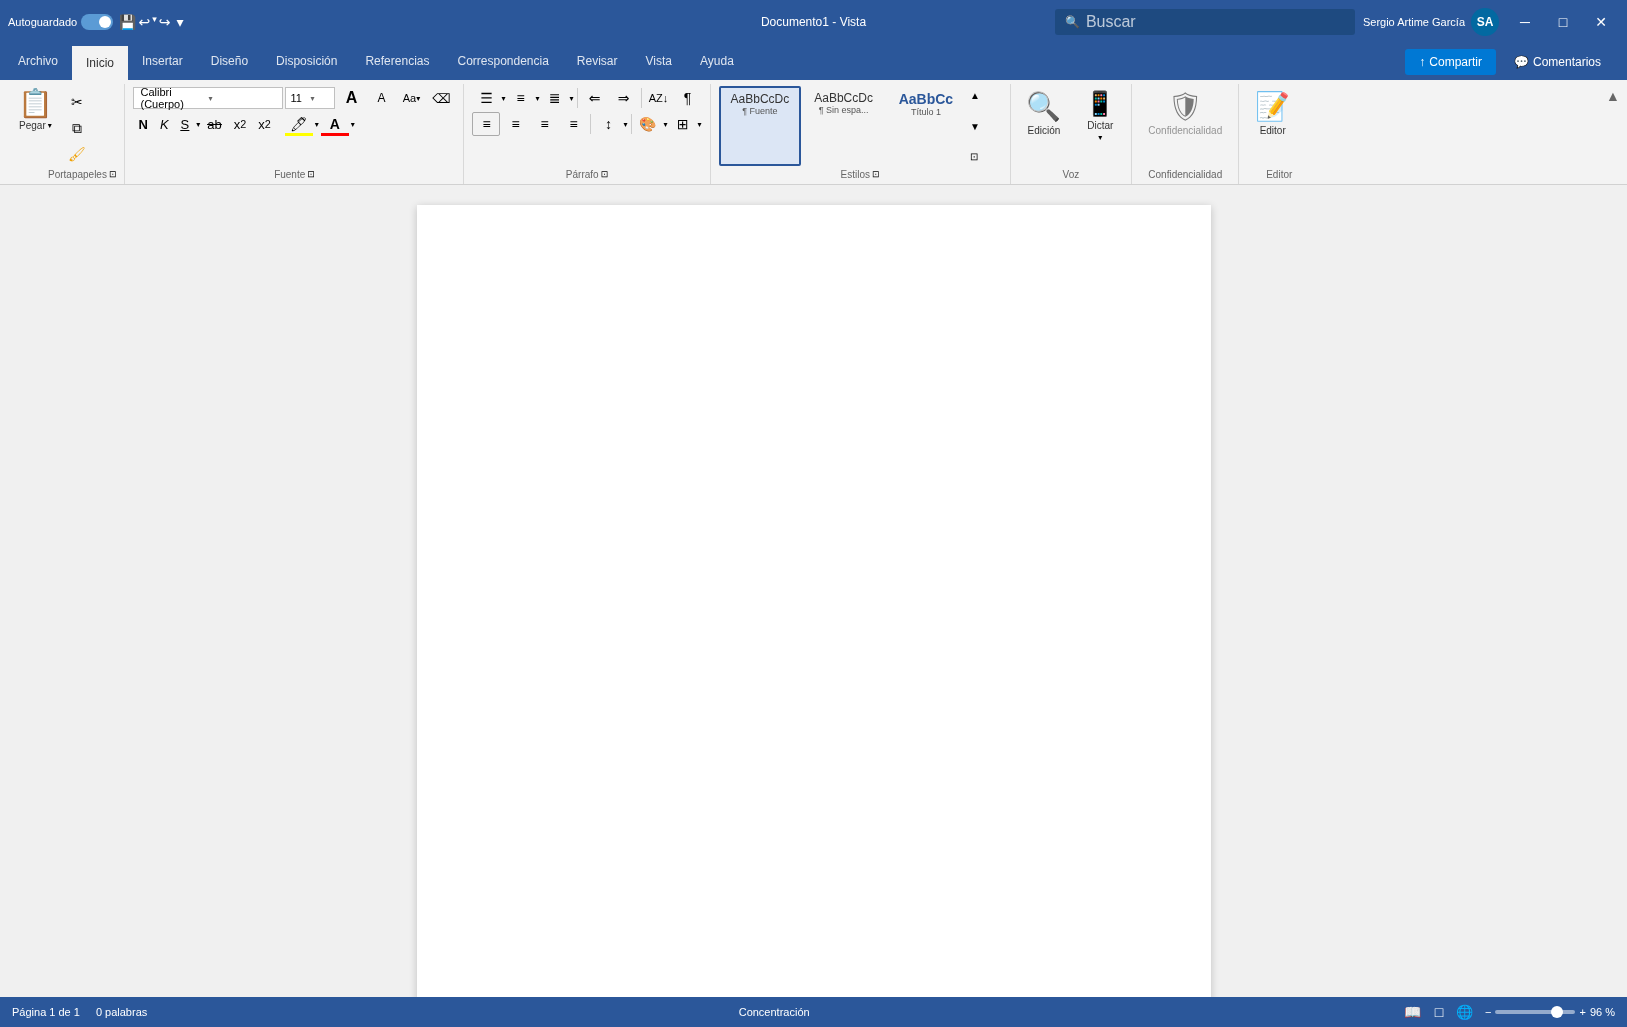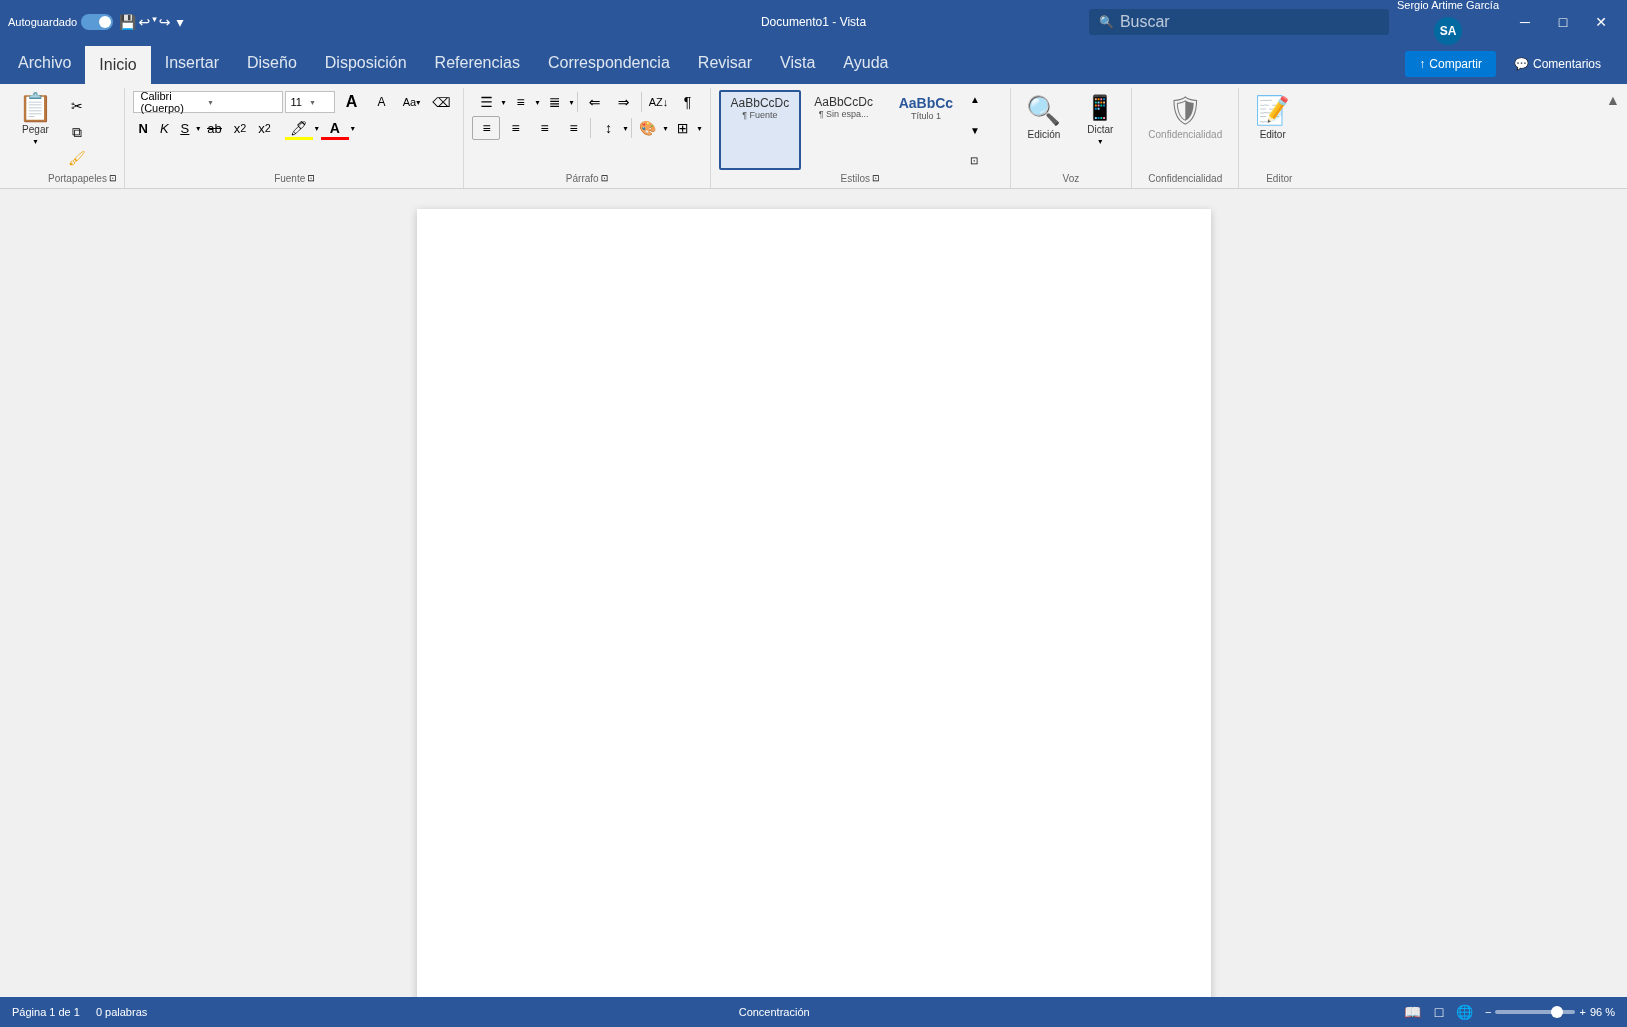--- a/index.html
+++ b/index.html
@@ -17,29 +17,29 @@
     .title-bar-center { display: flex; align-items: center; gap: 8px; }
     .save-btn { font-size: 18px; cursor: pointer; color: white; }
     .undo-redo { display: flex; gap: 2px; }
     .undo-redo span { font-size: 14px; cursor: pointer; color: white; }
     .customize-btn { font-size: 14px; cursor: pointer; color: white; }
     .doc-title { font-size: 12px; color: white; }
     .title-bar-right { display: flex; align-items: center; gap: 8px; flex: 1; justify-content: flex-end; }
     .search-box { display: flex; align-items: center; background: #1e4a80; border-radius: 3px; padding: 4px 10px; gap: 6px; width: 300px; }
     .search-box input { background: transparent; border: none; outline: none; color: white; font-size: 16px; width: 100%; }
     .search-box input::placeholder { color: rgba(255,255,255,0.7); }
-    .user-area { display: flex; align-items: center; gap: 6px; color: white; font-size: 11px; flex-direction: column; }
+    .user-area { display: flex; align-items: center; gap: 6px; color: white; font-size: 11px; }
     .avatar { width: 28px; height: 28px; background: #0369a1; border-radius: 50%; display: flex; align-items: center; justify-content: center; font-size: 12px; font-weight: bold; color: white; }
     .win-controls { display: flex; gap: 2px; }
     .win-btn { width: 36px; height: 28px; display: flex; align-items: center; justify-content: center; cursor: pointer; color: white; font-size: 14px; }
 
     
     .ribbon { background: #f3f3f3; border-bottom: 1px solid #d1d1d1; }
     .ribbon-tabs { display: flex; align-items: stretch; background: #2b579a; padding: 0 4px; }
-    .ribbon-tab { padding: 10px 14px; font-size: 16px; cursor: pointer; color: rgba(255,255,255,0.85); }
+    .ribbon-tab { padding: 10px 14px; font-size: 12px; cursor: pointer; color: rgba(255,255,255,0.85); }
     .ribbon-tab.active { background: #f3f3f3; color: #333; border-top: 2px solid #2b579a; }
     .ribbon-actions { margin-left: auto; display: flex; align-items: center; gap: 4px; padding-right: 8px; }
     .ribbon-action-btn { padding: 6px 14px; font-size: 12px; cursor: pointer; color: white; display: flex; align-items: center; gap: 4px; border-radius: 2px; }
     .ribbon-action-btn.share { background: #0078d4; border-radius: 3px; }
     .ribbon-content { display: flex; align-items: stretch; padding: 4px 4px 0; background: #f3f3f3; min-height: 90px; }
     .ribbon-group { display: flex; flex-direction: column; border-right: 1px solid #d8d8d8; padding: 2px 8px; min-width: 50px; }
     .ribbon-group-content { display: flex; align-items: flex-start; flex: 1; gap: 2px; }
     .ribbon-group-label { font-size: 10px; color: #666; text-align: center; padding: 2px 0; border-top: 1px solid transparent; margin-top: auto; }
     .ribbon-btn { display: flex; flex-direction: column; align-items: center; justify-content: center; padding: 4px 6px; cursor: pointer; border-radius: 2px; font-size: 10px; gap: 2px; min-width: 36px; }
     .ribbon-btn .icon { font-size: 20px; line-height: 1; }
@@ -150,21 +150,21 @@
     </div>
   </div>
 
   <div class="ribbon-content">
 
     <div class="ribbon-group" style="min-width:80px;">
       <div class="ribbon-group-content" style="flex-direction:column; align-items:flex-start;">
         <div style="display:flex; gap:4px; align-items:flex-start; height:100%;">
           <div class="ribbon-btn" style="flex-direction:column; align-items:center; min-width:46px;">
             <span class="icon" style="font-size:28px;">📋</span>
-            <div style="display:flex; align-items:center; gap:2px;flex-direction:column;">
+            <div style="display:flex; align-items:center; gap:2px;">
               <span class="lbl">Pegar</span>
               <span style="font-size:8px;">▾</span>
             </div>
           </div>
           <div style="display:flex; flex-direction:column; gap:2px; margin-top:4px;">
             <div class="ribbon-btn-small" title="Cortar">✂</div>
             <div class="ribbon-btn-small" title="Copiar">⧉</div>
             <div class="ribbon-btn-small" title="Copiar formato" style="color:#f0a000;">🖌</div>
           </div>
         </div>

